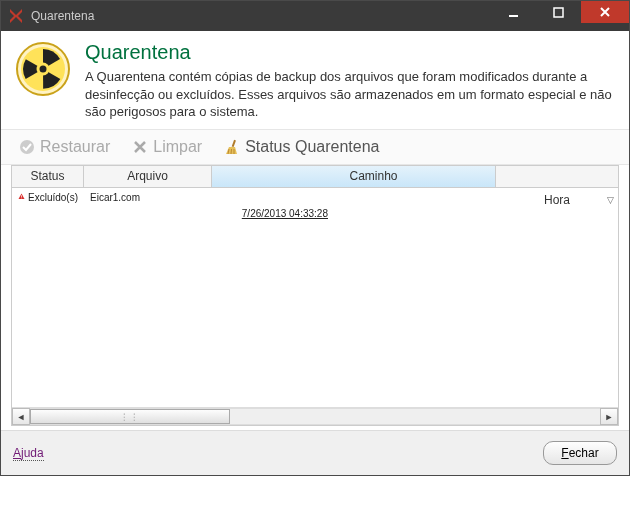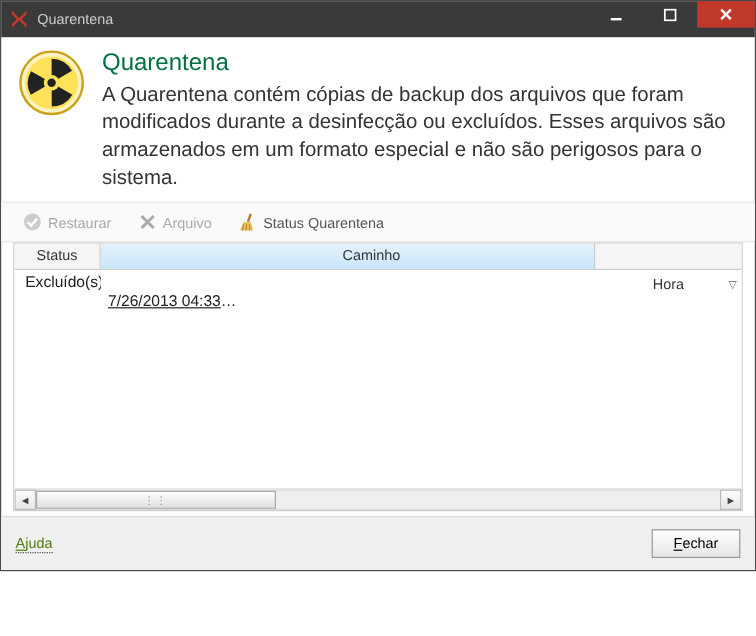--- a/index.html
+++ b/index.html
@@ -69,38 +69,38 @@
   }
   .header-texts { flex: 1; }
   .header-title {
     color: #00713e;
     font-size: 20px;
     font-weight: 400;
     margin-bottom: 4px;
   }
   .header-desc {
     color: #333;
-    font-size: 17px;
+    font-size: 13px;
     line-height: 1.35;
   }
   .toolbar {
     display: flex;
     align-items: center;
     gap: 14px;
     padding: 6px 14px;
     border-top: 1px solid #e6e6e6;
     border-bottom: 1px solid #e6e6e6;
     background: #fafafa;
   }
   .tool-item {
     display: flex;
-    align-items: flex-end;
+    align-items: center;
     gap: 5px;
     color: #555;
-    font-size: 12px;
+    font-size: 16px;
     cursor: pointer;
     padding: 2px 4px;
   }
   .tool-item.disabled {
     color: #aaa;
     cursor: default;
   }
   .tool-icon { width: 16px; height: 16px; display: inline-block; }
   .table-wrap {
     flex: 1;
@@ -145,21 +145,21 @@
   .col-time   { width: 122px; flex: 0 0 122px; margin-top: 32px; }
   .tbody {
     flex: 1;
     overflow: auto;
     background: #fff;
   }
   .trow {
     display: flex;
     height: 20px;
     align-items: center;
-    font-size: 13px;
+    font-size: 10px;
     color: #222;
   }
   .td {
     padding: 0 6px;
     overflow: hidden;
     white-space: nowrap;
     text-overflow: ellipsis;
   }
   .td.col-status { display: flex; align-items: center; gap: 3px; }
   .td.col-time { text-align: right; text-decoration: underline; }
@@ -186,32 +186,32 @@
   }
   .hscroll .grip { color:#999; font-size:9px; letter-spacing:1px; }
   .footer {
     display: flex;
     align-items: center;
     padding: 10px 12px;
     background: #f0f0f0;
     border-top: 1px solid #ddd;
   }
   .help-link {
-    color: #4d7c0f;
+    color: #701a75;
     font-size: 12px;
     cursor: pointer;
     border-bottom: 1px dotted #555;
   }
   .close-btn {
     margin-left: auto;
     min-width: 74px;
     height: 24px;
     background: linear-gradient(#fefefe,#e6e6e6);
     border: 1px solid #999;
-    border-radius: 0;
+    border-radius: 10px;
     font-size: 12px;
     cursor: pointer;
     padding: 0 10px;
   }
 </style>
 </head>
 <body>
 
 <div class="window">
 
@@ -271,57 +271,59 @@
           </svg>
       </span>
       <span>Restaurar</span>
     </div>
     <div class="tool-item disabled">
       <span class="tool-icon">
         <svg viewBox="0 0 16 16">
             <path d="M3 3 L13 13 M13 3 L3 13" stroke="#aaa" stroke-width="2.5"></path>
           </svg>
       </span>
-      <span>Arquivo</span>
+      <span>Limpar</span>
     </div>
     <div class="tool-item">
       <span class="tool-icon">
         <svg viewBox="0 0 16 16">
           <rect x="9" y="1" width="2" height="7" fill="#b07b2a" transform="rotate(20 10 4)"></rect>
           <path d="M5 8 L11 8 L13 15 L2 15 Z" fill="#e7c15a"></path>
           <path d="M4 15 L5 10 M7 15 L7.5 10 M10 15 L10 10" stroke="#b07b2a" stroke-width="0.8"></path>
         </svg>
       </span>
       <span>Status Quarentena</span>
     </div>
   </div>
 
   <div class="table-wrap">
     <div class="thead">
       <div class="th col-status">Status</div>
+      <div class="th col-file">Arquivo</div>
       <div class="th col-path sorted">
         <span>Caminho</span>
       </div>
       <div class="th col-time">
         <span>Hora</span>
         <span class="sort-indicator">▽</span>
       </div>
     </div>
     <div class="tbody">
       <div class="trow">
         <div class="td col-status">
           <span style="width:14px;height:14px;display:inline-block">
             <svg viewBox="0 0 14 14">
                 <path d="M7 1 L13 12 L1 12 Z" fill="#d9302e"></path>
                 <rect x="6.3" y="4.5" width="1.4" height="4" fill="#fff"></rect>
                 <rect x="6.3" y="9.3" width="1.4" height="1.4" fill="#fff"></rect>
               </svg>
           </span>
           <span>Excluído(s)</span>
         </div>
+        <div class="td col-file">Eicar1.com</div>
         <div class="td col-time">7/26/2013 04:33:28</div>
       </div>
     </div>
     <div class="hscroll">
       <div class="arrow">◄</div>
       <div class="track">
         <div class="thumb">
             <span class="grip">⋮⋮</span>
           </div>
       </div>

